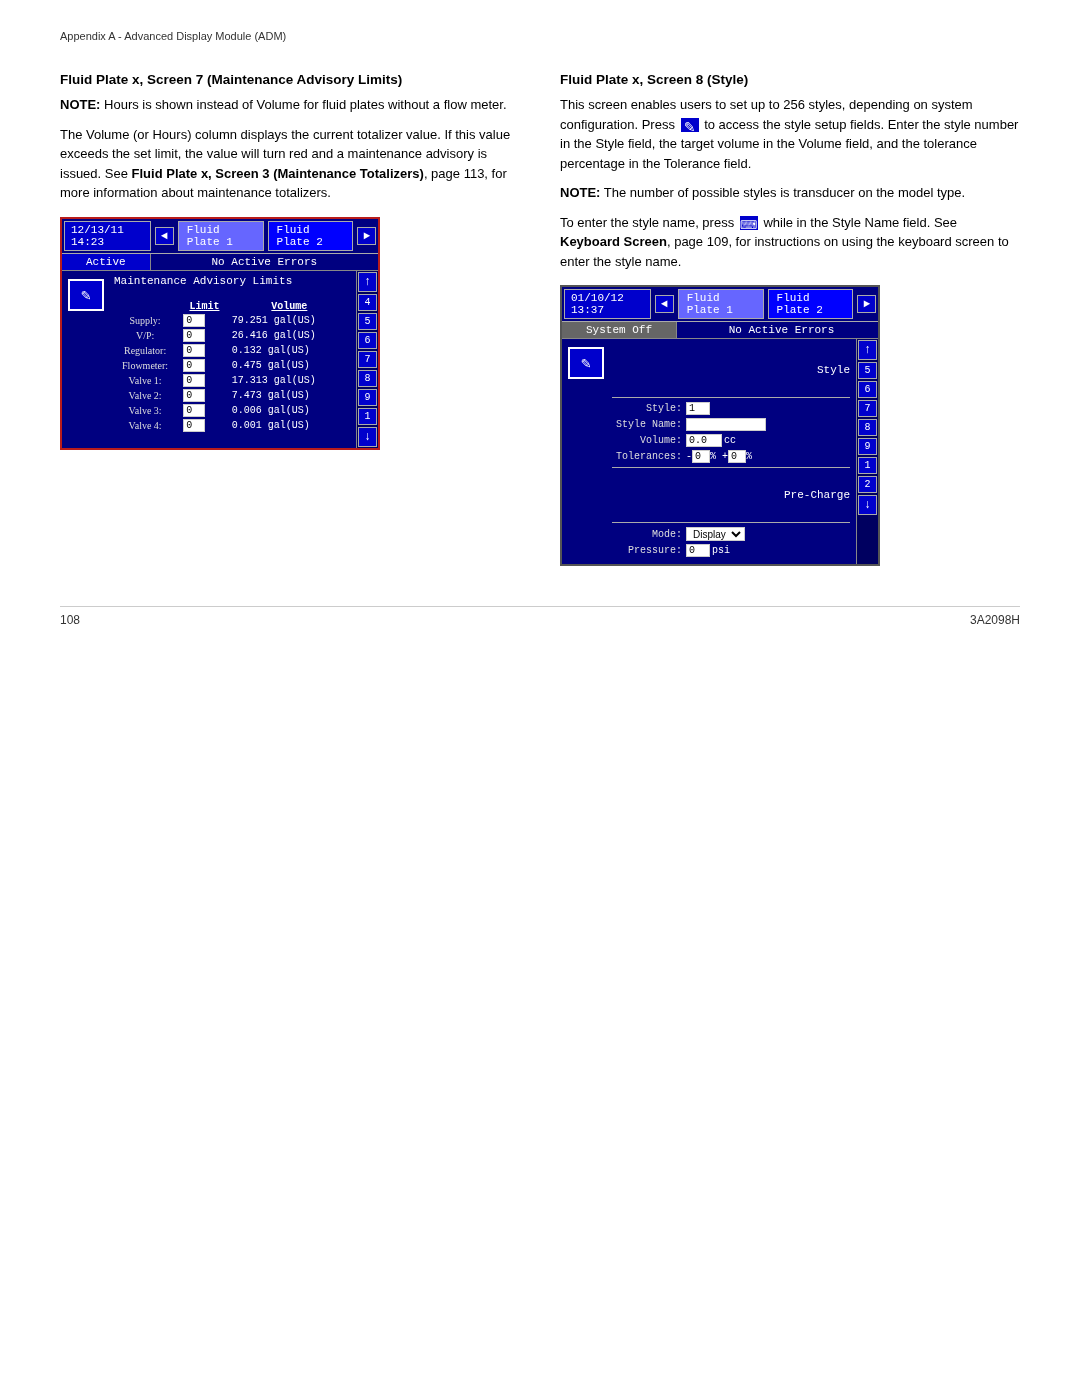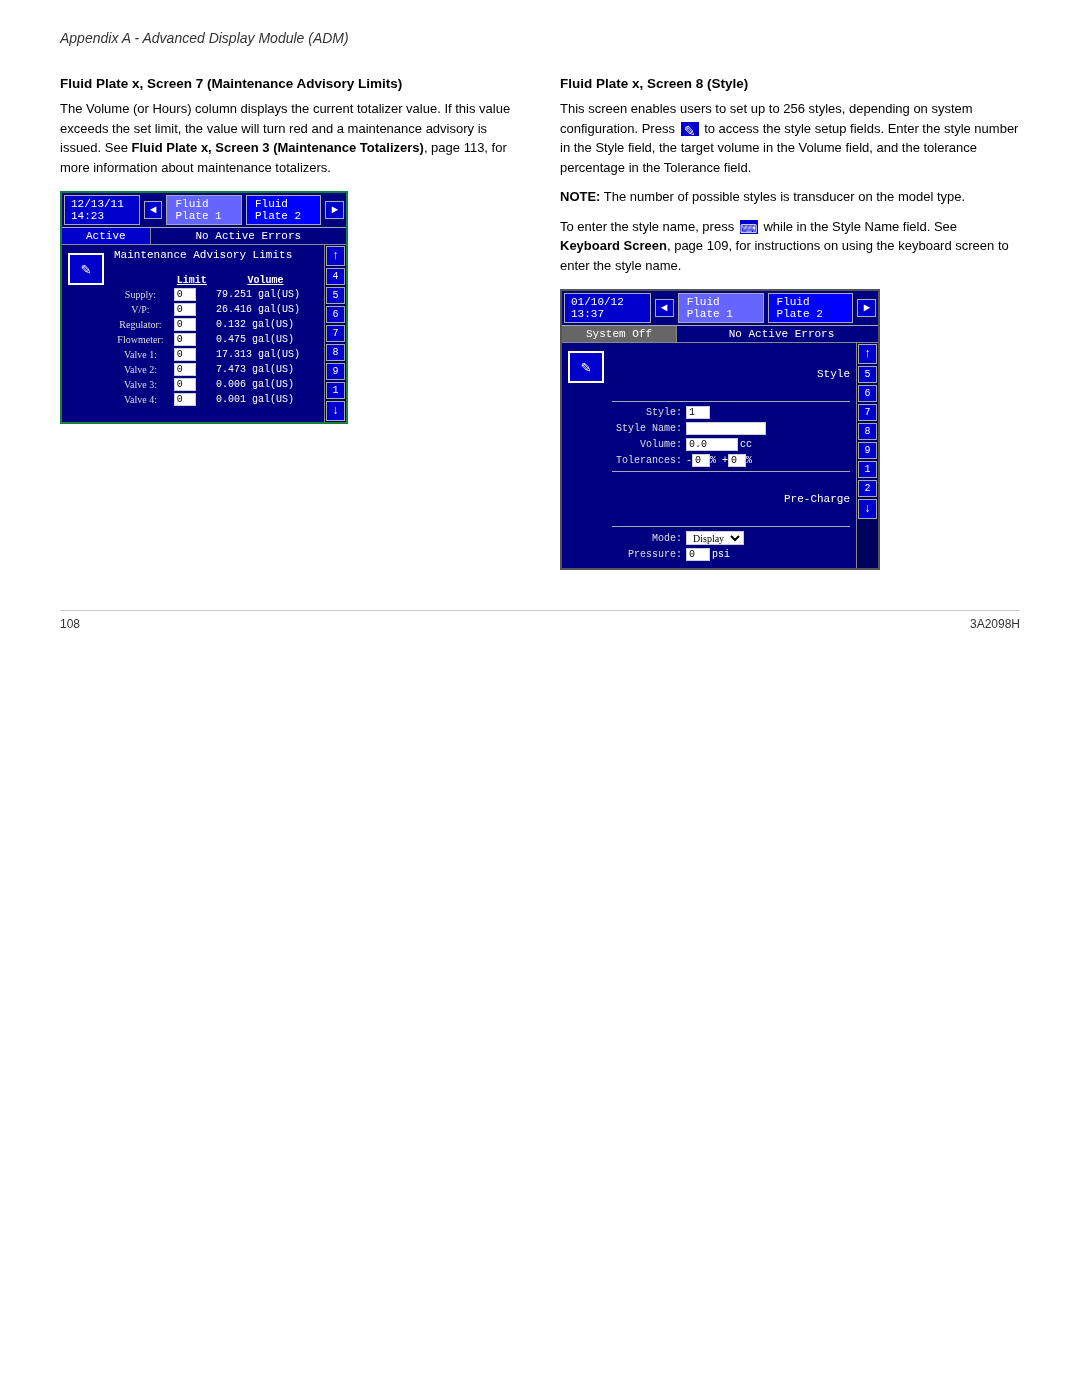--- a/index.html
+++ b/index.html
@@ -6,24 +6,23 @@
     body {
       font-family: Arial, sans-serif;
       font-size: 13px;
       background: #fff;
       color: #000;
       width: 1080px;
       min-height: 1397px;
       padding: 30px 60px 40px 60px;
     }
     .header-text {
-      font-size: 14px;
+      font-size: 11px;
       color: #333;
       margin-bottom: 30px;
-      font-style: italic;
     }
     .two-col {
       display: flex;
       gap: 40px;
       margin-top: 10px;
     }
     .col-left {
       flex: 1;
     }
     .col-right {
@@ -42,26 +41,26 @@
     .note {
       font-size: 13px;
       line-height: 1.5;
       margin-bottom: 10px;
     }
     .note strong {
       font-weight: bold;
     }
     
     .adm-screen {
-      border: 2px solid #15803d;
+      border: 2px solid #b91c1c;
       background: #fca5a5;
       color: #fff;
       font-size: 11px;
       font-family: 'Courier New', monospace;
-      width: 288px;
+      width: 320px;
       margin-top: 14px;
     }
     .adm-header {
       display: flex;
       align-items: center;
       background: #000080;
       border-bottom: 1px solid #aaa;
     }
     .adm-header-time {
       background: #0000cc;
@@ -227,21 +226,21 @@
       font-size: 11px;
       margin: 21px 0;
     }
     .adm8-select {
       background: #fff;
       color: #000;
       border: 1px solid #ccc;
       font-size: 10px;
       height: 14px;
       padding: 0 2px;
-      font-family: Liberation Serif, serif;
+      font-family: Liberation Sans, sans-serif;
     }
     .tolerance-row {
       display: flex;
       align-items: center;
       font-size: 10px;
     }
     .page-footer {
       display: flex;
       justify-content: space-between;
       margin-top: 40px;
@@ -257,20 +256,23 @@
 <div>
   <div class="header-text">Appendix A - Advanced Display Module (ADM)</div>
 </div>
 
 <div class="two-col">
 
   <div class="col-left">
     <h2>Fluid Plate x, Screen 7 (Maintenance Advisory Limits)</h2>
 
 
+    <p class="note">
+      <strong>NOTE:</strong><span> Hours is shown instead of Volume for fluid plates without a flow meter.</span>
+    </p>
 
     <p>The Volume (or Hours) column displays the current totalizer value. If this value exceeds the set limit, the value will turn red and a maintenance advisory is issued. See <strong>Fluid Plate x, Screen 3 (Maintenance Totalizers)</strong>, page 113, for more information about maintenance totalizers.</p>
 
     <div class="adm-screen">
 
       <div class="adm-header">
         <span class="adm-header-time">12/13/11 14:23</span>
         <span class="adm-header-arrow">◄</span>
         <span class="adm-tab active">Fluid Plate 1</span>
         <span class="adm-tab">Fluid Plate 2</span>
@@ -400,21 +402,21 @@
               <div class="adm8-form-row">
                 <span class="adm8-label">Style:</span>
                 <span class="adm-input-readonly" style="width:24px;">1</span>
               </div>
               <div class="adm8-form-row">
                 <span class="adm8-label">Style Name:</span>
                 <span class="adm-input-readonly" style="width:80px;">&nbsp;</span>
               </div>
               <div class="adm8-form-row">
                 <span class="adm8-label">Volume:</span>
-                <span class="adm-input-readonly" style="width:52px;">0.0</span>
+                <span class="adm-input-readonly" style="width:36px;">0.0</span>
                 <span style="margin-left:2px;">cc</span>
               </div>
               <div class="adm8-form-row tolerance-row">
                 <span class="adm8-label">Tolerances:</span>
                 <span>-</span>
                 <span class="adm-input-readonly" style="width:18px;">0</span>
                 <span>% +</span>
                 <span class="adm-input-readonly" style="width:18px;">0</span>
                 <span>%</span>
               </div>

